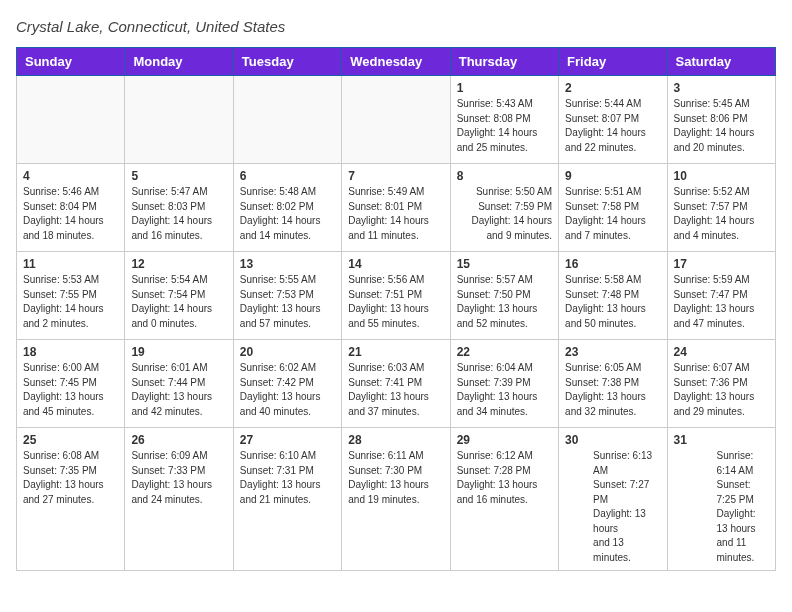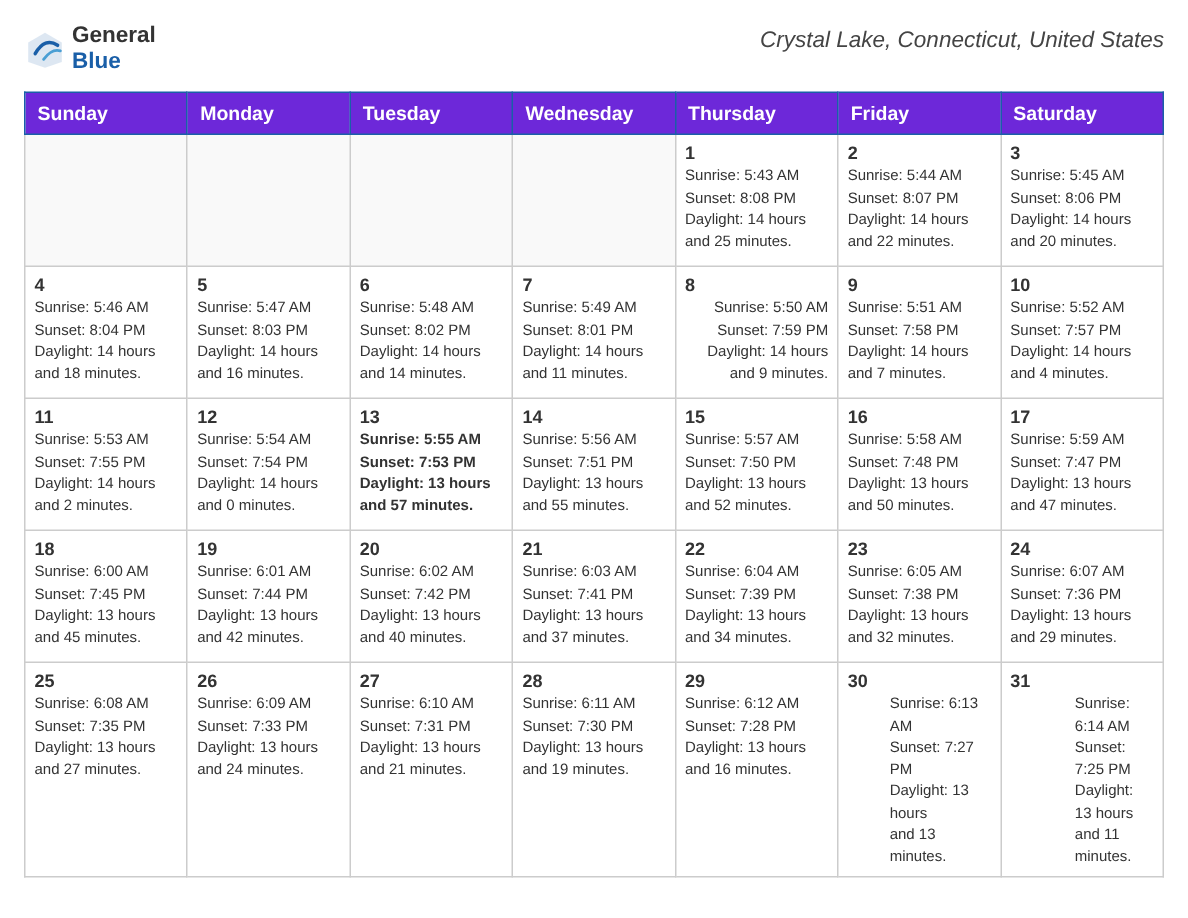--- a/index.html
+++ b/index.html
@@ -92,31 +92,20 @@
     .day-info {
       font-size: 10px;
       line-height: 1.45;
       color: #333;
     }
   </style>
 </head>
 <body>
 
 <div class="header">
-  <div class="logo">
-    <svg class="logo-icon" viewBox="0 0 30 30" xmlns="http://www.w3.org/2000/svg">
-      <polygon points="15,3 27,10 27,24 15,28 3,24 3,10" fill="#1a5fa8" opacity="0.15"></polygon>
-      <path d="M8,18 Q15,6 24,12" stroke="#1a5fa8" stroke-width="2.5" fill="none" stroke-linecap="round"></path>
-      <path d="M14,22 Q20,14 26,16" stroke="#4a9fd4" stroke-width="2" fill="none" stroke-linecap="round"></path>
-    </svg>
-    <div class="logo-text">
-      <span class="logo-general">General</span>
-      <span class="logo-blue">Blue</span>
-    </div>
-  </div>
   <div class="title-section">
     <div class="subtitle">Crystal Lake, Connecticut, United States</div>
   </div>
 </div>
 
 <table class="calendar">
   <thead>
     <tr>
     <th>Sunday</th>
         <th>Monday</th>
@@ -216,21 +205,21 @@
         </td>
         <td>
           <span class="day-number">12</span>
           <div class="day-info" style="white-space: pre-line;">Sunrise: 5:54 AM
 Sunset: 7:54 PM
 Daylight: 14 hours
 and 0 minutes.</div>
         </td>
         <td>
           <span class="day-number">13</span>
-          <div class="day-info" style="white-space: pre-line; font-weight: bold;">Sunrise: 5:55 AM
+          <div class="day-info" style="white-space: pre-line;">Sunrise: 5:55 AM
 Sunset: 7:53 PM
 Daylight: 13 hours
 and 57 minutes.</div>
         </td>
         <td>
           <span class="day-number">14</span>
           <div class="day-info" style="white-space: pre-line;">Sunrise: 5:56 AM
 Sunset: 7:51 PM
 Daylight: 13 hours
 and 55 minutes.</div>

